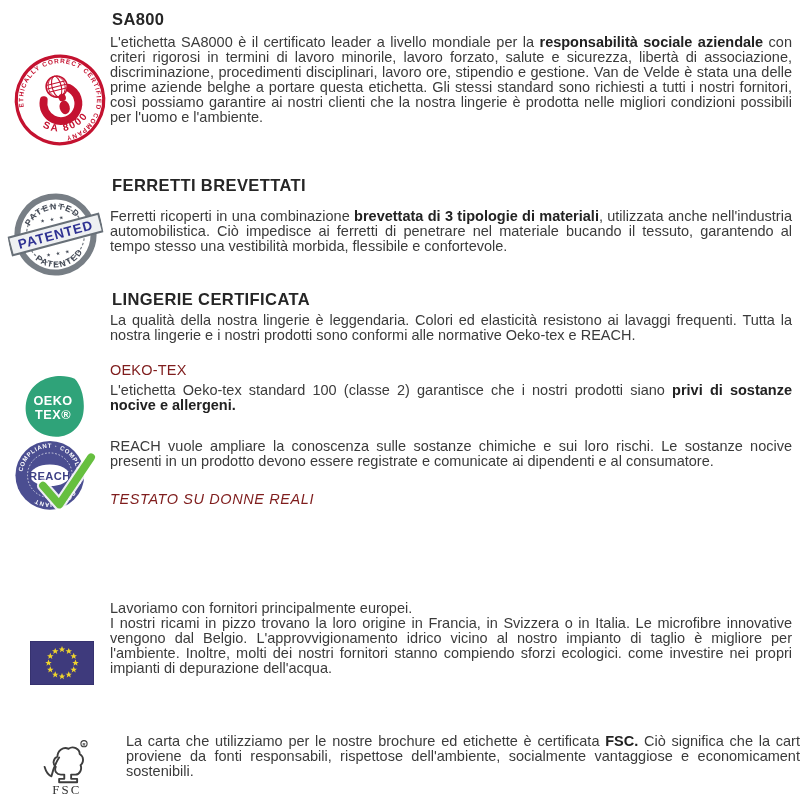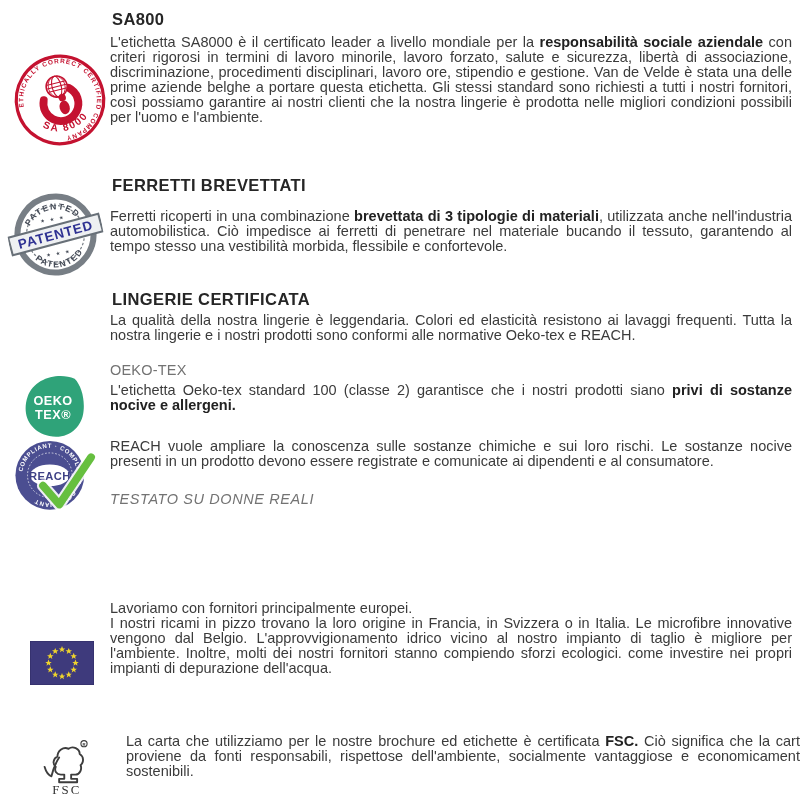--- a/index.html
+++ b/index.html
@@ -4,21 +4,21 @@
 <style>
   html,body{margin:0;padding:0;background:#ffffff;}
   .page{
     position:relative;width:800px;height:800px;background:#ffffff;overflow:hidden;
     font-family:"Liberation Sans",sans-serif;color:#3b3b3b;
   }
   .abs{position:absolute;}
   h2.sec-title{
     margin:0;font-size:16.5px;font-weight:700;color:#262626;letter-spacing:.4px;
   }
-  .sub-label{font-size:14.5px;color:#737373;letter-spacing:.2px;}
+  .sub-label{font-size:14.5px;color:#7f1d1d;letter-spacing:.2px;}
   p.body{
     margin:0;font-size:14.5px;line-height:15px;text-align:justify;color:#3b3b3b;
   }
   p.body b{color:#222;}
   .txt{left:110px;width:682px;}
   .ttl{left:112px;}
   svg text{font-family:"Liberation Sans",sans-serif;}
   .fsc-word{font-family:"Liberation Serif",serif;}
 </style>
 </head>

